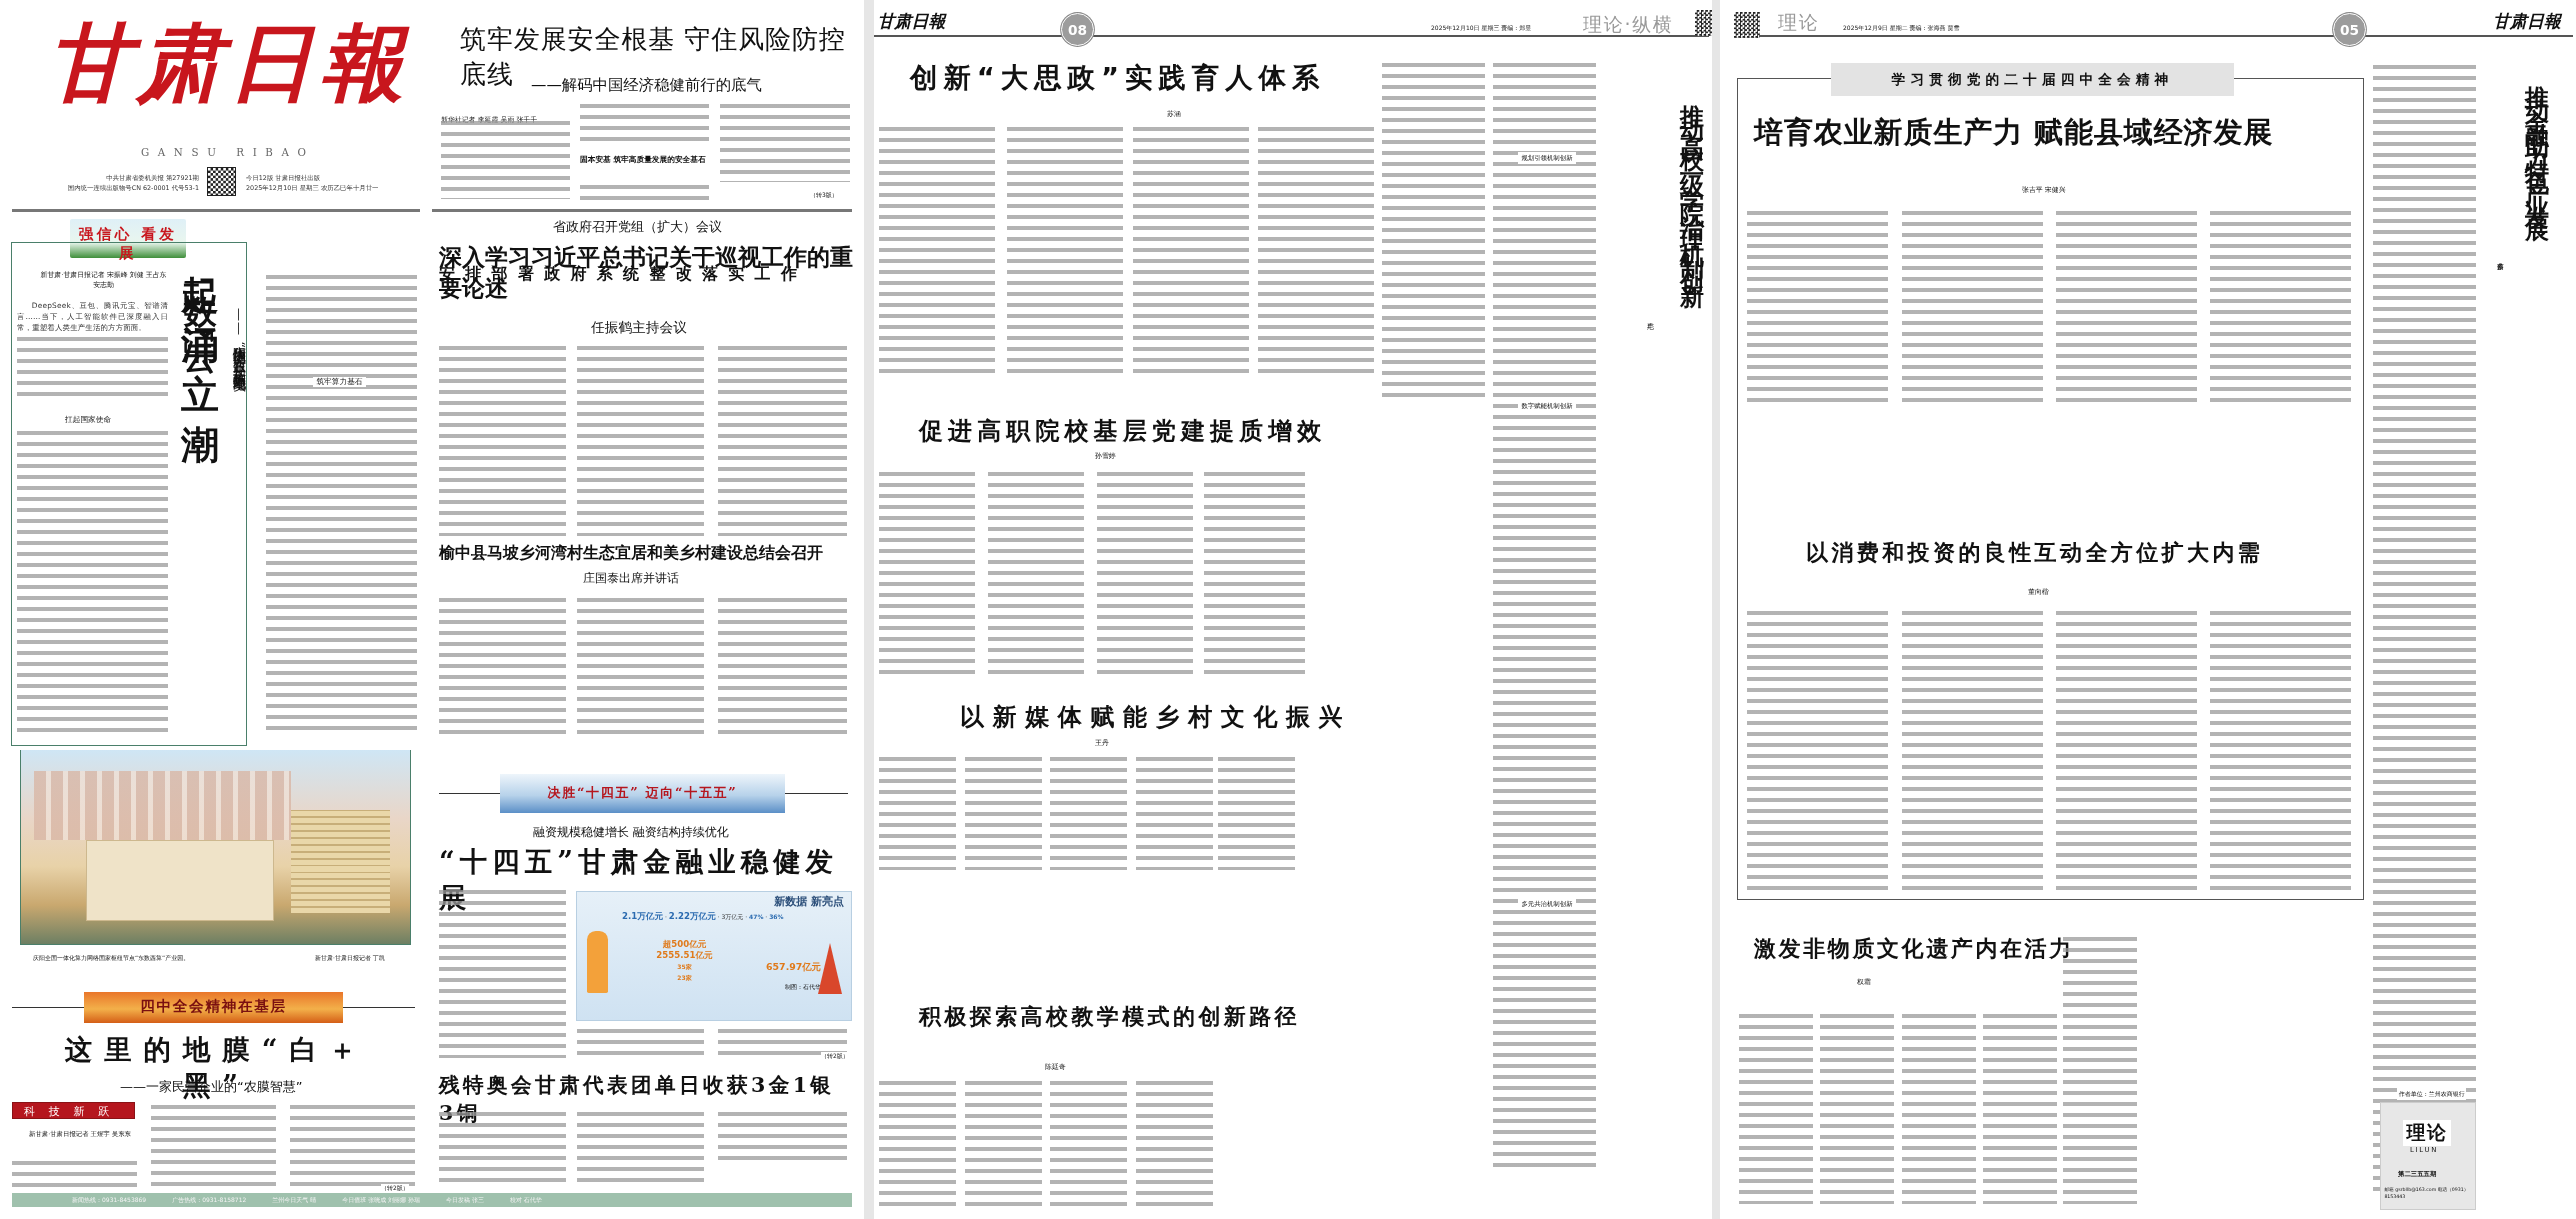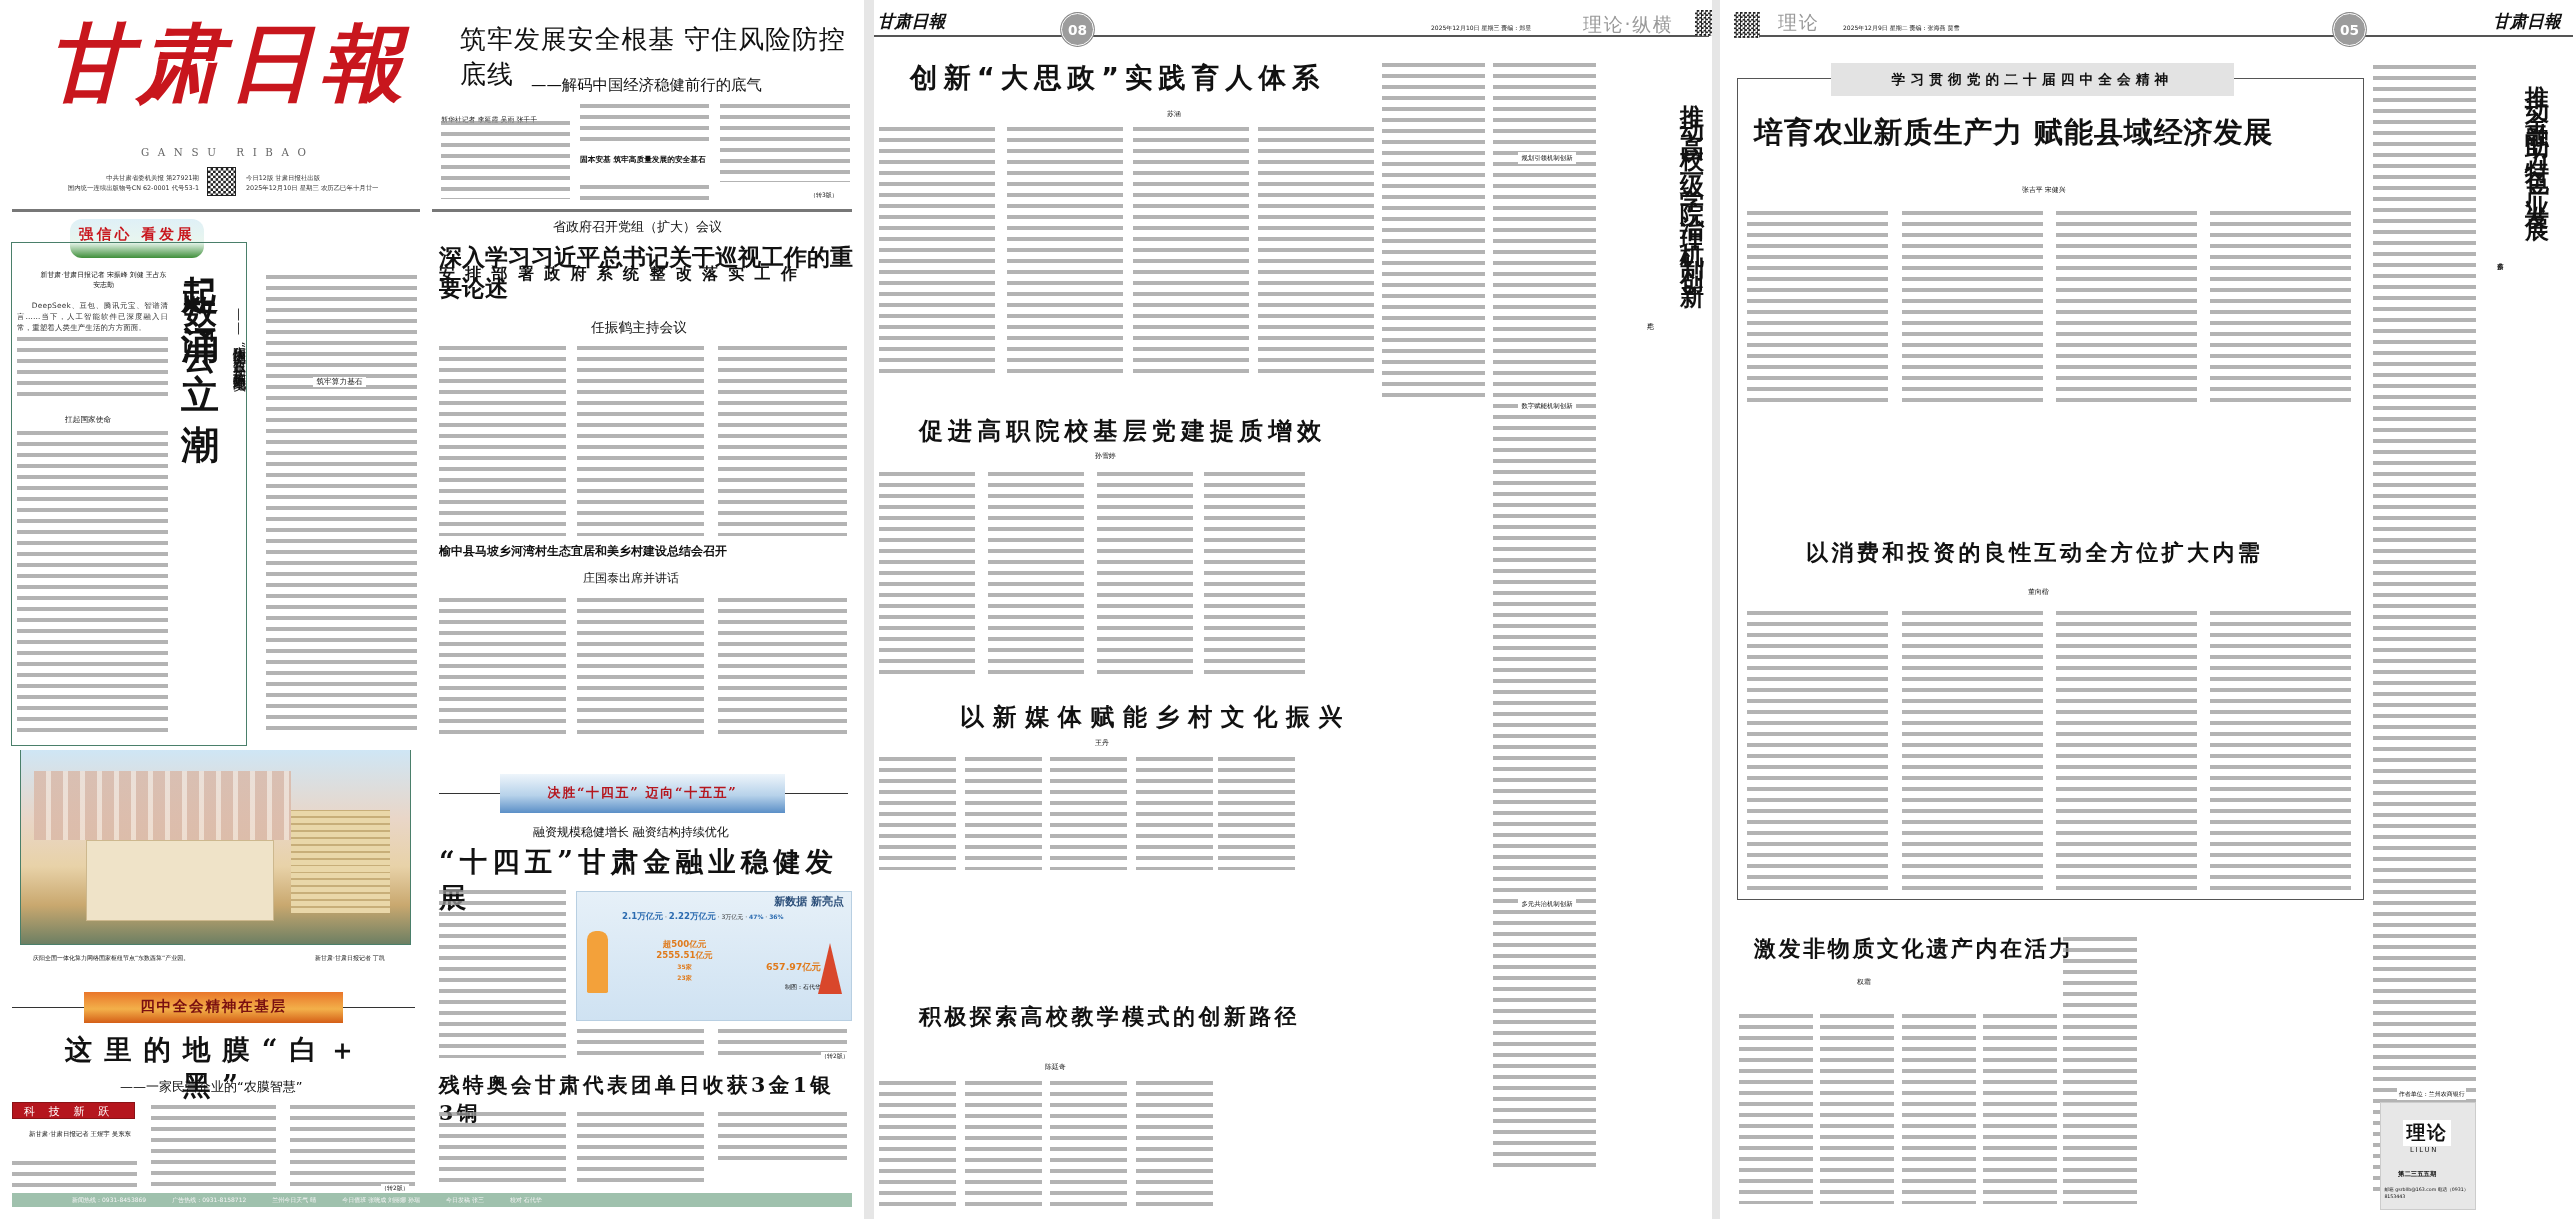--- a/index.html
+++ b/index.html
@@ -37,21 +37,21 @@
   <div class="abs" style="left:531px;top:75px;font-size:15.4px">——解码中国经济稳健前行的底气</div>
   <div class="abs" style="left:441px;top:115px;font-size:6.9px">新华社记者 李延霞 吴雨 张千千</div>
   <div class="col fill" style="left:441px;top:118px;width:129px;height:81px"></div>
   <div class="col fill" style="left:580px;top:101px;width:129px;height:43px"></div>
   <div class="abs" style="left:580px;top:154px;width:129px;font-size:7.7px;font-weight:bold;line-height:12px">固本安基 筑牢高质量发展的安全基石</div>
   <div class="col fill" style="left:580px;top:182px;width:129px;height:18px"></div>
   <div class="col fill" style="left:720px;top:101px;width:130px;height:81px"></div>
   <div class="abs" style="left:810px;top:191px;font-size:6px">（转3版）</div>
   <div class="hr" style="left:432px;top:209px;width:420px"></div>
 
-  <div class="abs" style="left:70px;top:219px;width:134px;height:39px;background:linear-gradient(180deg,#dff0f7 0%,#e9f6ee 60%,#3f8f3a 100%);border-radius:12px">
+  <div class="abs" style="left:70px;top:219px;width:116px;height:39px;background:linear-gradient(180deg,#dff0f7 0%,#e9f6ee 60%,#3f8f3a 100%);border-radius:2px">
     <div class="serif" style="text-align:center;font-size:14.6px;font-weight:bold;color:#c8161d;padding-top:6px;letter-spacing:3.4px">强信心 看发展</div>
   </div>
   <div class="abs" style="left:11px;top:242px;width:236px;height:504px;border:1.7px solid #4a7f6a;border-top-width:1.7px"></div>
 
   <div class="abs" style="left:39px;top:270px;width:129px;font-size:6.9px;line-height:10.3px;text-align:center">新甘肃·甘肃日报记者 宋振峰 刘健 王占东 安志勤</div>
   <div class="abs body-text" style="left:17px;top:300px;width:151px;text-indent:2em">DeepSeek、豆包、腾讯元宝、智谱清言……当下，人工智能软件已深度融入日常，重塑着人类生产生活的方方面面。</div>
   <div class="col fill" style="left:17px;top:334px;width:151px;height:69px"></div>
   <div class="abs" style="left:65px;top:415px;font-size:7.7px">扛起国家使命</div>
   <div class="col fill" style="left:17px;top:428px;width:151px;height:308px"></div>
   <div class="abs" style="left:176px;top:270px;width:48px;text-align:center">
@@ -87,21 +87,21 @@
   <div class="abs" style="left:381px;top:1184px;font-size:6px;background:#fff">（转2版）</div>
 
   <div class="abs" style="left:553px;top:218px;font-size:13px">省政府召开党组（扩大）会议</div>
   <div class="abs serif" style="left:439px;top:242px;font-size:23px;font-weight:bold">深入学习习近平总书记关于巡视工作的重要论述</div>
   <div class="abs serif" style="left:439px;top:264px;width:411px;font-size:16px;font-weight:bold;letter-spacing:10.3px">安排部署政府系统整改落实工作</div>
   <div class="abs" style="left:591px;top:319px;font-size:13.7px">任振鹤主持会议</div>
   <div class="col fill" style="left:439px;top:343px;width:127px;height:193px"></div>
   <div class="col fill" style="left:577px;top:343px;width:127px;height:193px"></div>
   <div class="col fill" style="left:718px;top:343px;width:129px;height:193px"></div>
 
-  <div class="abs serif" style="left:439px;top:543px;font-size:12px;font-weight:bold">榆中县马坡乡河湾村生态宜居和美乡村建设总结会召开</div>
+  <div class="abs serif" style="left:439px;top:543px;font-size:16px;font-weight:bold">榆中县马坡乡河湾村生态宜居和美乡村建设总结会召开</div>
   <div class="abs" style="left:583px;top:570px;font-size:12px">庄国泰出席并讲话</div>
   <div class="col fill" style="left:439px;top:595px;width:127px;height:146px"></div>
   <div class="col fill" style="left:577px;top:595px;width:127px;height:146px"></div>
   <div class="col fill" style="left:718px;top:595px;width:129px;height:146px"></div>
 
   <div class="hrthin" style="left:439px;top:793px;width:409px"></div>
   <div class="abs" style="left:500px;top:774px;width:285px;height:39px;background:linear-gradient(180deg,#eef5fb,#b7d2ea 55%,#5b8fc7)">
     <div class="serif" style="text-align:center;font-size:13px;font-weight:bold;color:#b5161e;padding-top:10.3px;letter-spacing:1.7px">决胜“十四五” 迈向“十五五”</div>
   </div>
   <div class="abs" style="left:533px;top:824px;font-size:12px">融资规模稳健增长 融资结构持续优化</div>

